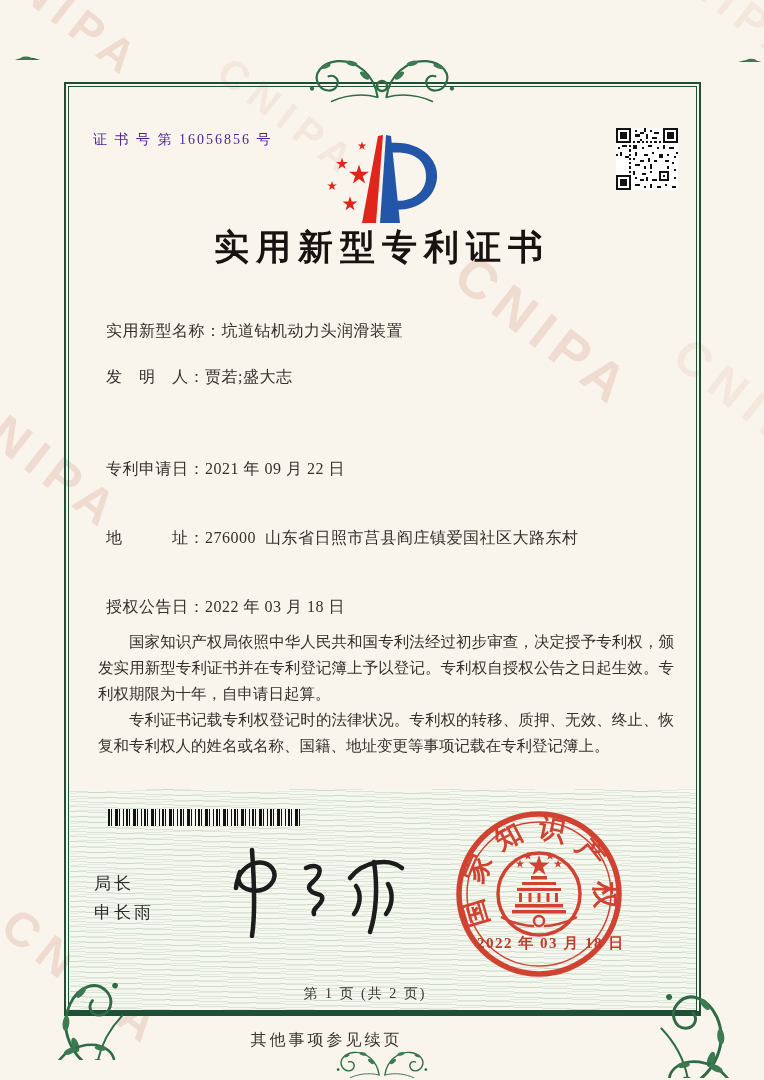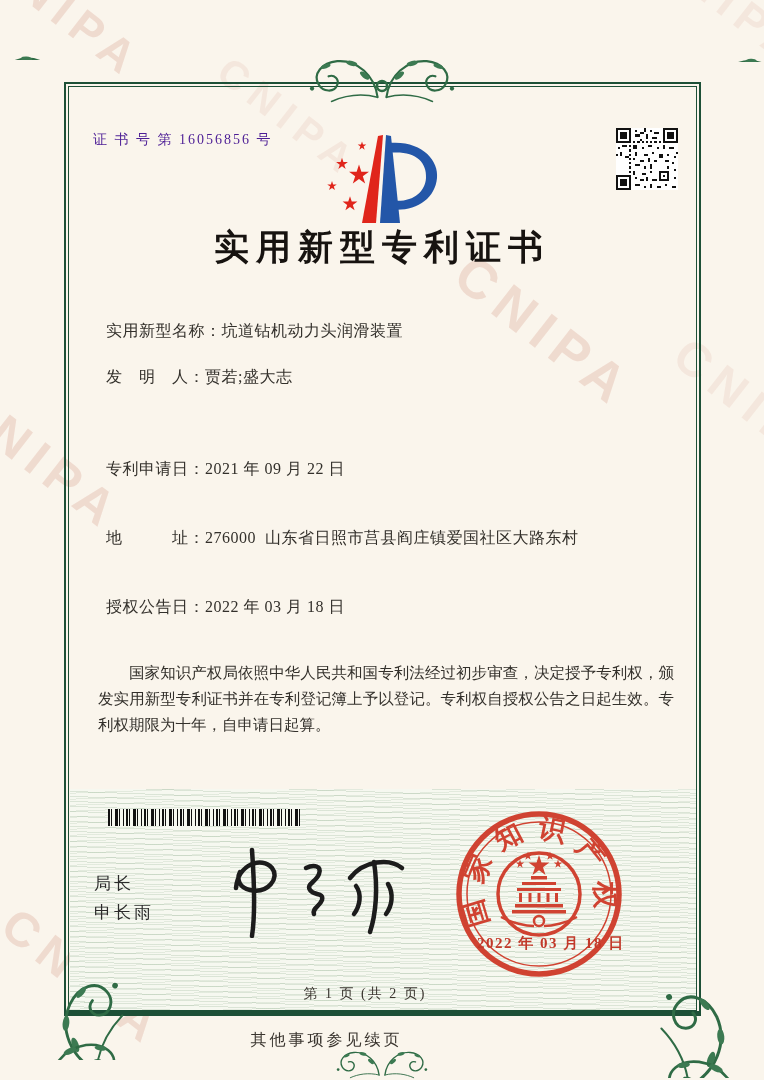--- a/index.html
+++ b/index.html
@@ -20,21 +20,21 @@
   .frame{position:absolute;left:64px;top:82px;width:637px;height:933px;
          border:2.5px solid #1d5037;box-sizing:border-box;}
   .frame-in{position:absolute;inset:2px;border:1px solid #1d5037;}
   .frame-bottom{position:absolute;left:64px;top:1011px;width:637px;height:4.5px;background:#1d5037;}
   .orn{position:absolute;pointer-events:none;}
   
   .certno{position:absolute;left:93px;top:131px;font-size:14px;letter-spacing:2px;color:#4c1d95;white-space:pre;}
   .title{position:absolute;left:0;top:224px;width:764px;margin:0;text-align:center;
          font-size:35px;font-weight:bold;letter-spacing:7px;color:#171310;}
   .fld{position:absolute;left:106px;font-size:16px;letter-spacing:.5px;color:#33302b;white-space:pre;}
-  .paras{position:absolute;left:98px;top:660px;width:576px;font-size:15.5px;line-height:26px;
+  .paras{position:absolute;left:98px;top:629px;width:576px;font-size:15.5px;line-height:26px;
          text-align:justify;color:#33302b;}
   .paras p{margin:0;text-indent:2em;}
   .barcode{position:absolute;left:108px;top:809px;width:192px;height:17px;
            background:repeating-linear-gradient(90deg,
              #111 0 2px,#f6f8f0 2px 3px,#111 3px 4px,#f6f8f0 4px 7px,
              #111 7px 10px,#f6f8f0 10px 11px,#111 11px 12px,#f6f8f0 12px 15px,
              #111 15px 16px,#f6f8f0 16px 18px);}
   .signer{position:absolute;left:94px;font-size:17px;letter-spacing:3px;color:#2b2b2b;
           font-family:"Liberation Sans","DejaVu Sans",sans-serif;}
   .sealdate{position:absolute;left:477px;top:934px;font-size:15px;letter-spacing:1.5px;
@@ -155,20 +155,21 @@
   <h1 class="title">实用新型专利证书</h1>
 
   <div class="fld" style="top:321px;"><span>实用新型名称：</span><span>坑道钻机动力头润滑装置</span></div>
   <div class="fld" style="top:367px;font-family:Liberation Serif, serif;"><span>发　明　人：</span><span>贾若;盛大志</span></div>
   <div class="fld" style="top:459px;"><span>专利申请日：</span><span>2021 年 09 月 22 日</span></div>
   <div class="fld" style="top:528px;"><span>地　　　址：</span><span>276000  山东省日照市莒县阎庄镇爱国社区大路东村</span></div>
   <div class="fld" style="top:597px;"><span>授权公告日：</span><span>2022 年 03 月 18 日</span></div>
 
   <div class="paras">
     <p>国家知识产权局依照中华人民共和国专利法经过初步审查，决定授予专利权，颁发实用新型专利证书并在专利登记簿上予以登记。专利权自授权公告之日起生效。专利权期限为十年，自申请日起算。</p>
+    <p>专利证书记载专利权登记时的法律状况。专利权的转移、质押、无效、终止、恢复和专利权人的姓名或名称、国籍、地址变更等事项记载在专利登记簿上。</p>
   </div>
 
   <div class="barcode"></div>
 
   <div class="signer" style="top:872px;">局长</div>
   <div class="signer" style="top:901px;">申长雨</div>
 
   <svg class="orn" style="left:222px;top:838px;" width="195" height="100" viewBox="0 0 195 100">
     <g fill="none" stroke="#1c1c1c" stroke-width="4.5" stroke-linecap="round" stroke-linejoin="round">
       <path d="M14,50 C16,26 40,18 50,30 C58,40 46,56 28,52 C18,50 14,42 18,34"></path>

